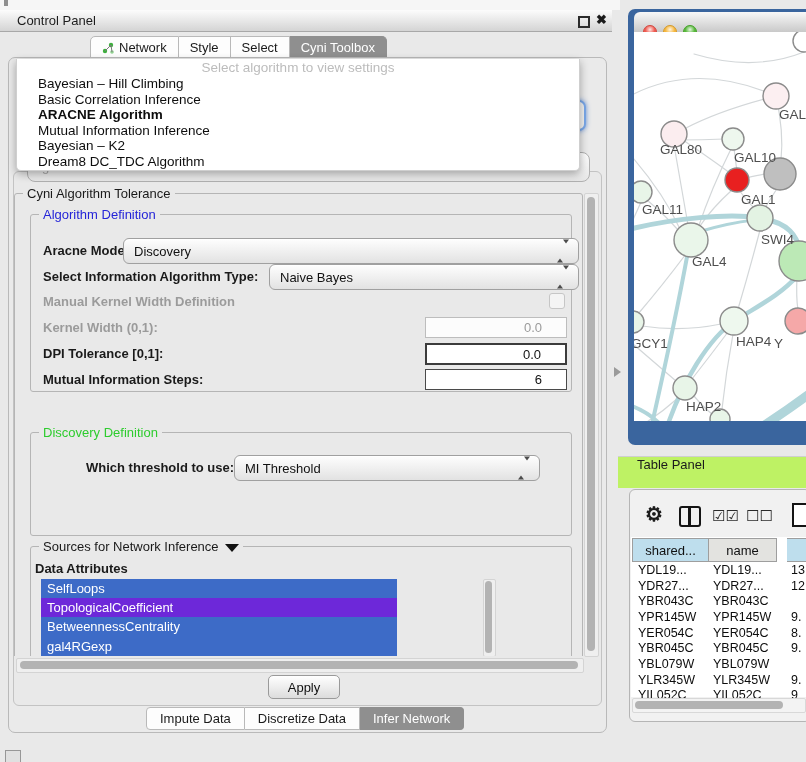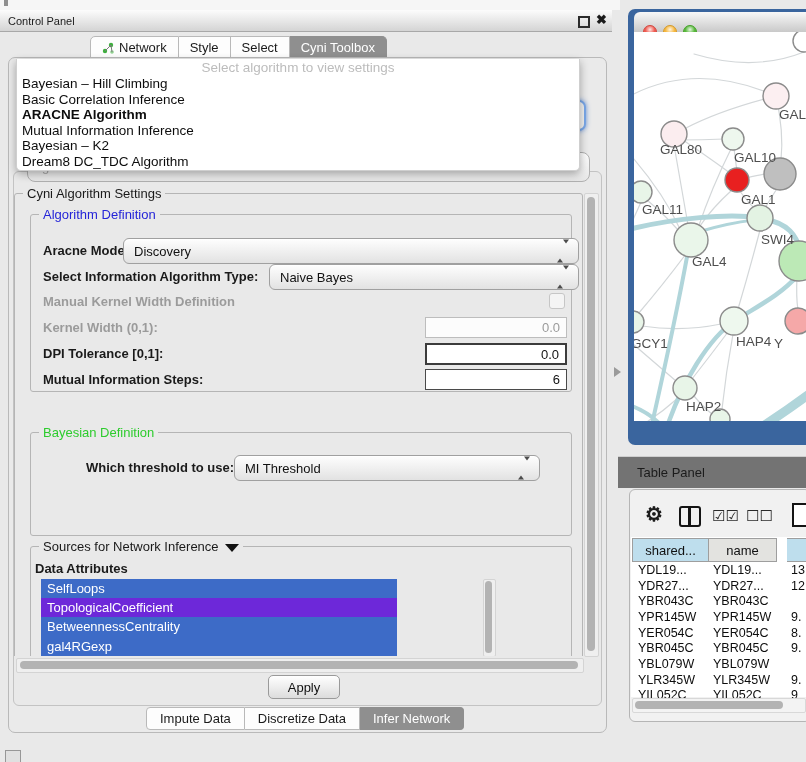--- a/index.html
+++ b/index.html
@@ -5,21 +5,21 @@
   html,body{margin:0;padding:0}
   body{width:806px;height:762px;position:relative;overflow:hidden;background:#e9e9e9;
        font-family:"Liberation Sans",sans-serif;-webkit-font-smoothing:antialiased;}
   .abs{position:absolute}
   
   .topstrip{left:0;top:0;width:620px;height:10px;background:#f6f6f6}
   .topmark{left:4px;top:0;width:4px;height:6px;background:#8f8f8f}
   
   .cp-titlebar{left:0;top:10px;width:612px;height:21px;background:linear-gradient(#fcfcfc,#d4d4d4);
                border-bottom:1px solid #a8a8a8;display:flex;align-items:center}
-  .cp-title{font-size:11px;color:#1c1c1c;margin-left:8px}
+  .cp-title{font-size:13px;color:#1c1c1c;margin-left:17px}
   .win-float{position:absolute;right:22px;top:6px;width:8px;height:8px;border:2px solid #2b2b2b}
   .win-close{position:absolute;right:5px;top:2px;font-size:13px;color:#1b1b1b;font-weight:bold}
   
   .tabrow{left:90px;top:36px;display:flex}
   .tab{height:21px;display:flex;align-items:center;padding:0 11px;font-size:13px;color:#1a1a1a;
        background:#fdfdfd;border:1px solid #b9b9b9;border-left:none;white-space:nowrap}
   .tab:first-child{border-left:1px solid #b9b9b9;border-top-left-radius:5px}
   .tab:last-child{border-top-right-radius:5px}
   .tab.sel{background:#8f8f8f;border-color:#8f8f8f;color:#fff}
   .tab .ticon{margin-right:5px;display:inline-flex}
@@ -29,38 +29,38 @@
   
   .ghost-combo{left:27px;top:152px;width:561px;height:28px;border:1px solid #b0b0b0;border-radius:8px;
                background:linear-gradient(#fdfdfd,#e6e6e6);z-index:8;overflow:hidden}
   .ghost-combo span{position:absolute;left:14px;top:6px;font-size:13px;color:#a9a9a9;white-space:nowrap}
   .ghost-focus{left:544px;top:100px;width:38px;height:27px;border:2px solid #79a7e8;border-radius:7px;
                background:#f0f0f0;box-shadow:0 0 5px rgba(90,140,220,.9);z-index:8}
   
   .dd{left:16px;top:59px;width:562px;height:111px;background:#fff;border:1px solid #cfcfcf;border-top:none;
       border-radius:0 0 5px 5px;box-shadow:0 3px 9px rgba(0,0,0,.32);z-index:30;overflow:hidden}
   .dd-ph{height:17px;line-height:17px;text-align:center;font-size:13.5px;color:#bcbcbc}
-  .dd-item{height:15.6px;line-height:15.6px;padding-left:5px;font-size:13.5px;color:#0d0d0d;white-space:nowrap}
+  .dd-item{height:15.6px;line-height:15.6px;padding-left:21px;font-size:13.5px;color:#0d0d0d;white-space:nowrap}
   .dd-item.sel{font-weight:bold}
   
   .viewport{left:14px;top:186px;width:570px;height:470px;overflow:hidden}
   .group{position:absolute;border:1px solid #b5b5b5;border-radius:3px;background:transparent}
   .legend{position:absolute;top:-8px;left:8px;background:#e9e9e9;padding:0 4px;font-size:13px;color:#1a1a1a;white-space:nowrap}
   .legend.blue{color:#2424d8}
   .legend.green{color:#2ecc2e}
   .flabel{position:absolute;font-size:13px;font-weight:bold;color:#1a1a1a;white-space:nowrap}
   .flabel.dis{color:#9b9b9b}
   .plain{font-weight:normal;color:#141414}
   .combo{position:absolute;border:1px solid #a0a0a0;border-radius:6px;background:linear-gradient(#fefefe,#e2e2e2);
          box-shadow:inset 0 1px 0 #fff;display:flex;align-items:center;padding-left:10px;font-size:13px;color:#111}
   .arrows{position:absolute;right:9px;top:50%;transform:translateY(-50%)}
   .arr-up{width:0;height:0;border-left:3.5px solid transparent;border-right:3.5px solid transparent;border-bottom:4.5px solid #4c4c4c;margin-bottom:2px}
   .arr-dn{width:0;height:0;border-left:3.5px solid transparent;border-right:3.5px solid transparent;border-top:4.5px solid #4c4c4c}
   .tfield{position:absolute;background:#fff;font-size:13px;color:#111;display:flex;align-items:center;
-          justify-content:flex-end;padding-right:6px;box-sizing:border-box}
+          justify-content:flex-end;padding-right:24px;box-sizing:border-box}
   .tfield.dis{border:1px solid #bdbdbd;color:#9b9b9b;background:#fcfcfc}
   .tfield.strong{border:2px solid #3c3c3c}
   .tfield.normal{border:1px solid #4a4a4a}
   .checkbox{position:absolute;width:14px;height:14px;border:1px solid #c6c6c6;border-radius:3px;background:#f4f4f4}
   .tri-right{display:inline-block;width:0;height:0;border-top:6px solid transparent;border-bottom:6px solid transparent;
              border-left:8px solid #111;margin-left:8px;vertical-align:-1px}
   .tri-down{display:inline-block;width:0;height:0;border-left:7px solid transparent;border-right:7px solid transparent;
             border-top:8px solid #111;margin-left:6px;vertical-align:-1px}
   .attr-list{position:absolute;overflow:hidden;background:#fff}
   .attr-item{height:19.2px;line-height:19.2px;padding-left:6px;font-size:13px;color:#fff;background:#3d6bc7;white-space:nowrap}
@@ -78,21 +78,21 @@
   .mini-sq{left:5px;top:750px;width:14px;height:12px;border:1px solid #979797;background:#e0e0e0}
   
   .net-frame{left:628px;top:9px;width:178px;height:436px;background:#3a659e;border-radius:7px 0 0 7px}
   .net-titlebar{left:634px;top:12px;width:172px;height:20px;background:linear-gradient(#f8f8f8,#c9c9c9);
                 border-bottom:1px solid #8f8f8f;border-top-left-radius:6px}
   .light{position:absolute;top:13px;width:12px;height:12px;border-radius:50%}
   .net-canvas{left:634px;top:32px;width:172px;height:389px;background:#fff;overflow:hidden}
   .gap-cursor{left:613px;top:367px;z-index:2}
   
   .tp-divider{left:618px;top:456px;width:188px;height:1px;background:#cfcfcf}
-  .tp-titlebar{left:618px;top:457px;width:188px;height:31px;background:#737373;display:flex;align-items:center}
+  .tp-titlebar{left:618px;top:457px;width:188px;height:31px;background:#bef264;display:flex;}
   .tp-title{font-size:13px;color:#1b1b1b;margin-left:19px}
   .tp-card{left:629px;top:489px;width:180px;height:231px;border:1px solid #b5b5b5;border-radius:6px;background:#f1f1f1}
   .gear{position:absolute;left:645px;top:502px;font-size:20px;color:#1d1d1d;font-weight:bold}
   .split-icon{position:absolute;left:679px;top:506px;width:18px;height:17px;border:2.5px solid #141414;border-radius:3px}
   .split-icon span{position:absolute;left:7px;top:0;width:2.5px;height:17px;background:#141414}
   .checks{position:absolute;font-size:15px;color:#2a2a2a;letter-spacing:0px}
   .doc-icon{position:absolute;left:792px;top:503px;width:16px;height:20px;border:2px solid #141414;background:#fff}
   .tbl-white{left:631px;top:537px;width:175px;height:160px;background:#fff}
   .th{position:absolute;height:24px;display:flex;align-items:center;justify-content:center;font-size:13px;color:#111;
       border:1px solid #9e9e9e;border-left:none;box-sizing:border-box}
@@ -153,21 +153,21 @@
       <div class="dd-item sel">ARACNE Algorithm</div>
       <div class="dd-item">Mutual Information Inference</div>
       <div class="dd-item">Bayesian – K2</div>
       <div class="dd-item">Dream8 DC_TDC Algorithm</div>
     </div>
 </div>
 
 <div class="abs viewport">
 
   <div class="group" style="left:0;top:7px;width:567px;height:600px">
-    <span class="legend">Cyni Algorithm Settings</span>
+    <span class="legend">Cyni Algorithm Tolerance</span>
   </div>
 
   <div class="group" style="left:16px;top:28px;width:540px;height:176px">
     <span class="legend blue">Algorithm Definition</span>
     <span class="flabel" style="left:12px;top:28px">Aracne Mode:</span>
     <div class="combo" style="left:92px;top:23px;width:444px;height:24px">
       <span>Discovery</span>
       <span class="arrows"><span class="arr-up"></span><span class="arr-dn"></span></span>
     </div>
     <span class="flabel" style="left:12px;top:54px">Select Information Algorithm Type:</span>
@@ -186,21 +186,21 @@
       <span>0.0</span>
     </div>
     <span class="flabel" style="left:12px;top:157px">Mutual Information Steps:</span>
     <div class="tfield normal" style="left:394px;top:154px;width:142px;height:21px">
       <span>6</span>
     </div>
   </div>
 
 
   <div class="group" style="left:16px;top:246px;width:540px;height:102px">
-    <span class="legend green">Bayesian Definition</span>
+    <span class="legend green">Discovery Definition</span>
     <span class="flabel" style="left:55px;top:27px">Which threshold to use:</span>
     <div class="combo" style="left:203px;top:22px;width:294px;height:24px">
       <span>MI Threshold</span>
       <span class="arrows"><span class="arr-up"></span><span class="arr-dn"></span></span>
     </div>
   </div>
 
   <div class="group" style="left:16px;top:360px;width:540px;height:120px">
     <span class="legend">
       <span>Sources for Network Inference</span><span class="tri-down"></span>

